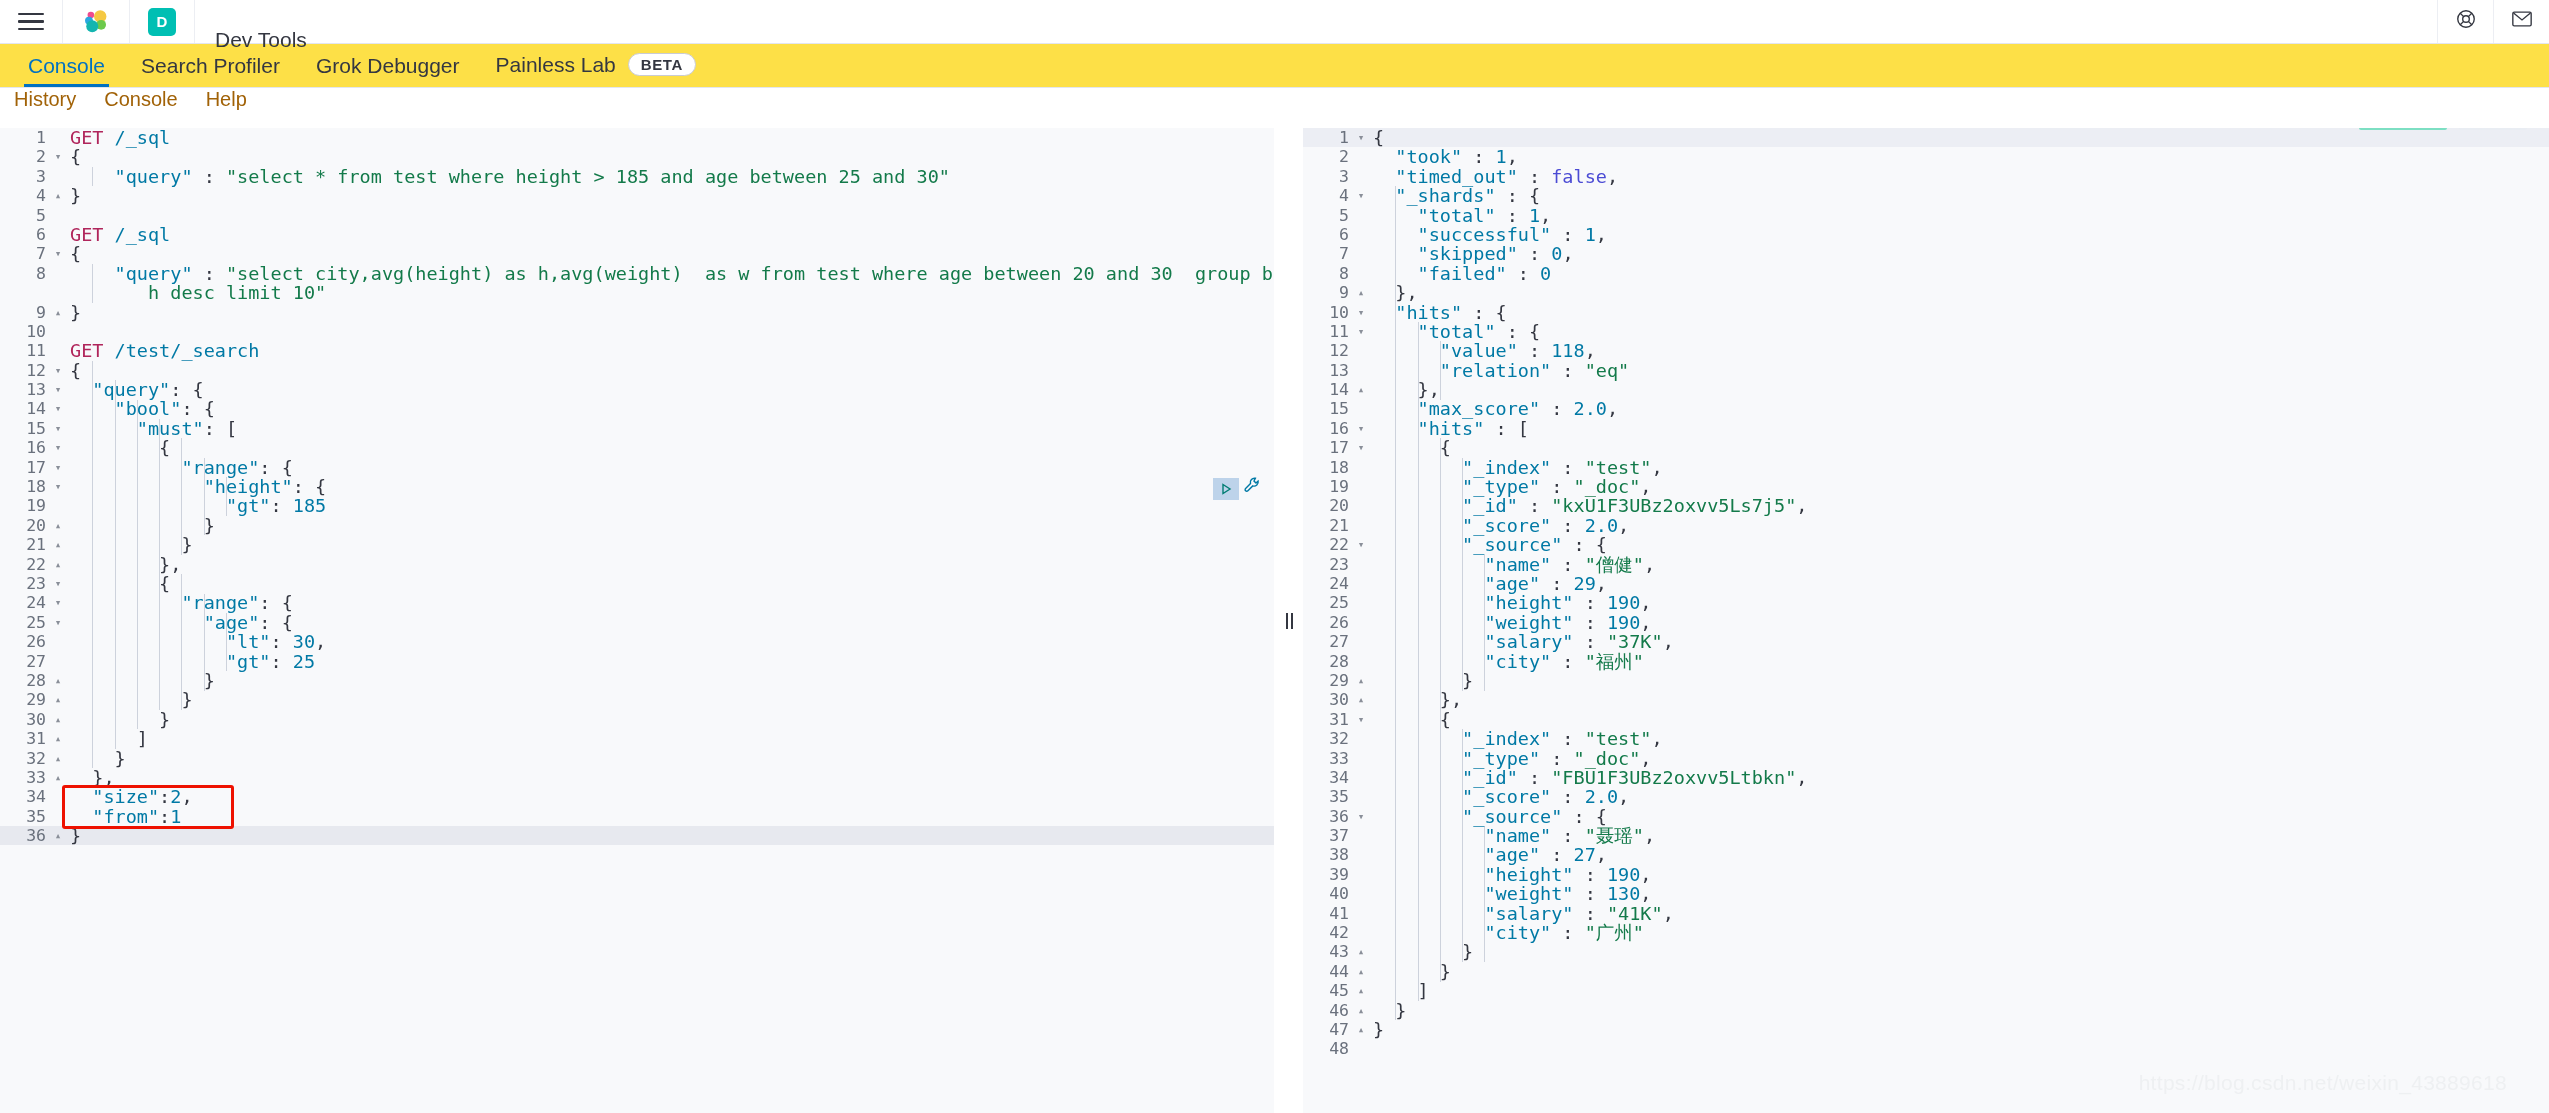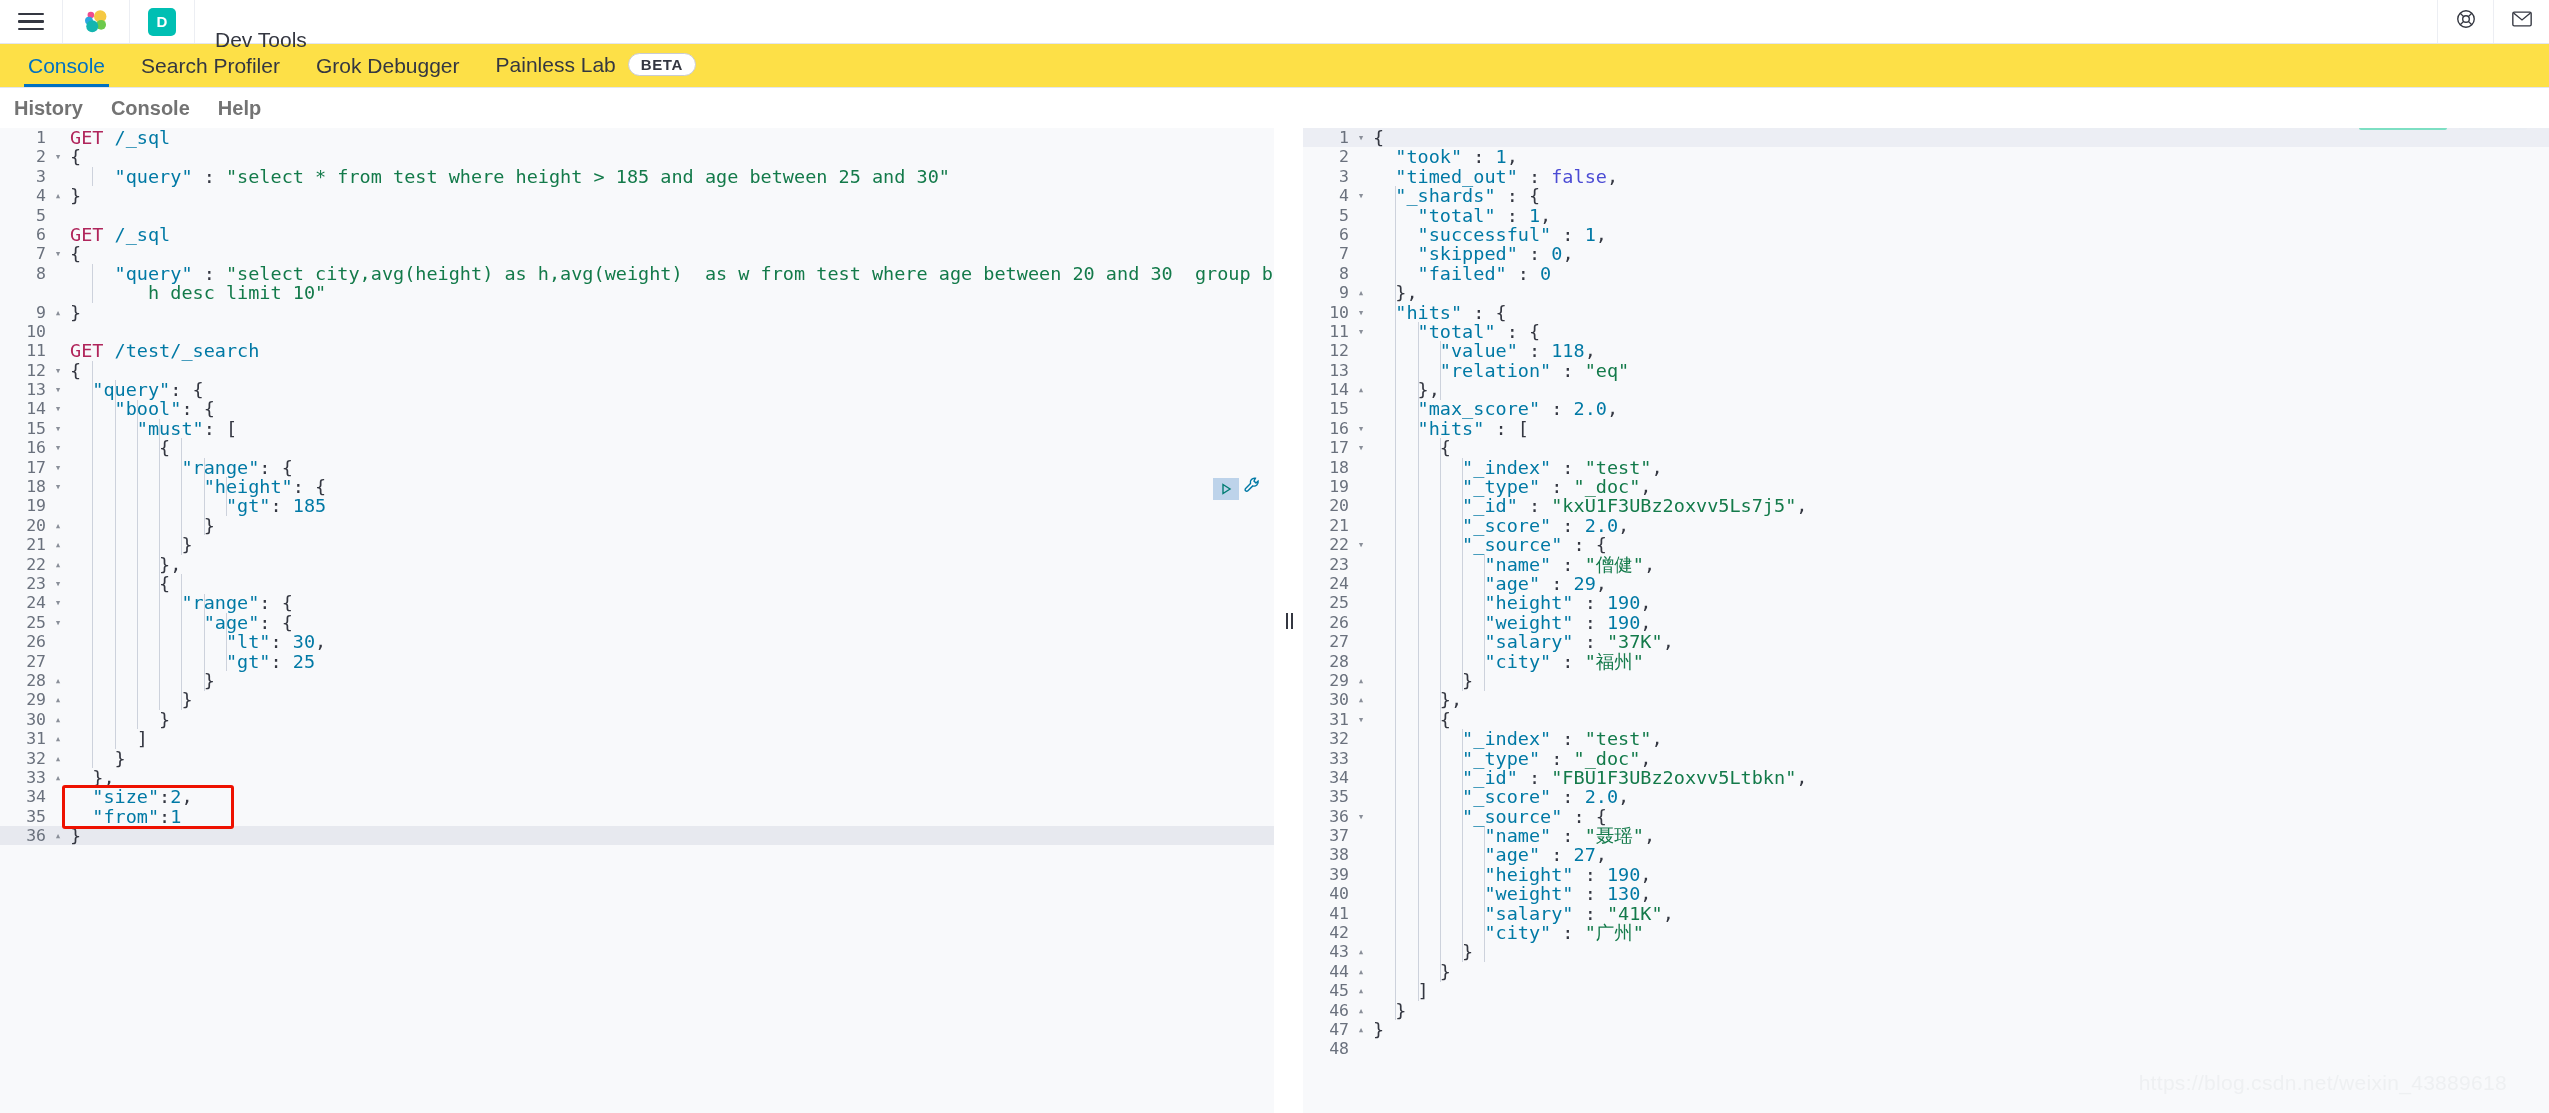--- a/index.html
+++ b/index.html
@@ -75,27 +75,26 @@
     font-size: 15px;
     font-weight: 700;
     letter-spacing: .6px;
     color:#343741;
     background:#fff;
   }
 
   
   .submenu {
     height: 40px;
-    display:flex; align-items:center;
+    display:flex; align-items:flex-start;
     padding-left: 14px;
     gap: 28px;
     background: #fff;
     font-size: 20px;
-    color: #737373;
-    font-weight: bold;
+    color: #a16207;
   }
   .submenu span { cursor: pointer; }
 
   
   .workspace {
     position: absolute;
     top: 128px; left: 0; right: 0; bottom: 0;
     display: flex;
     background: #ffffff;
   }

